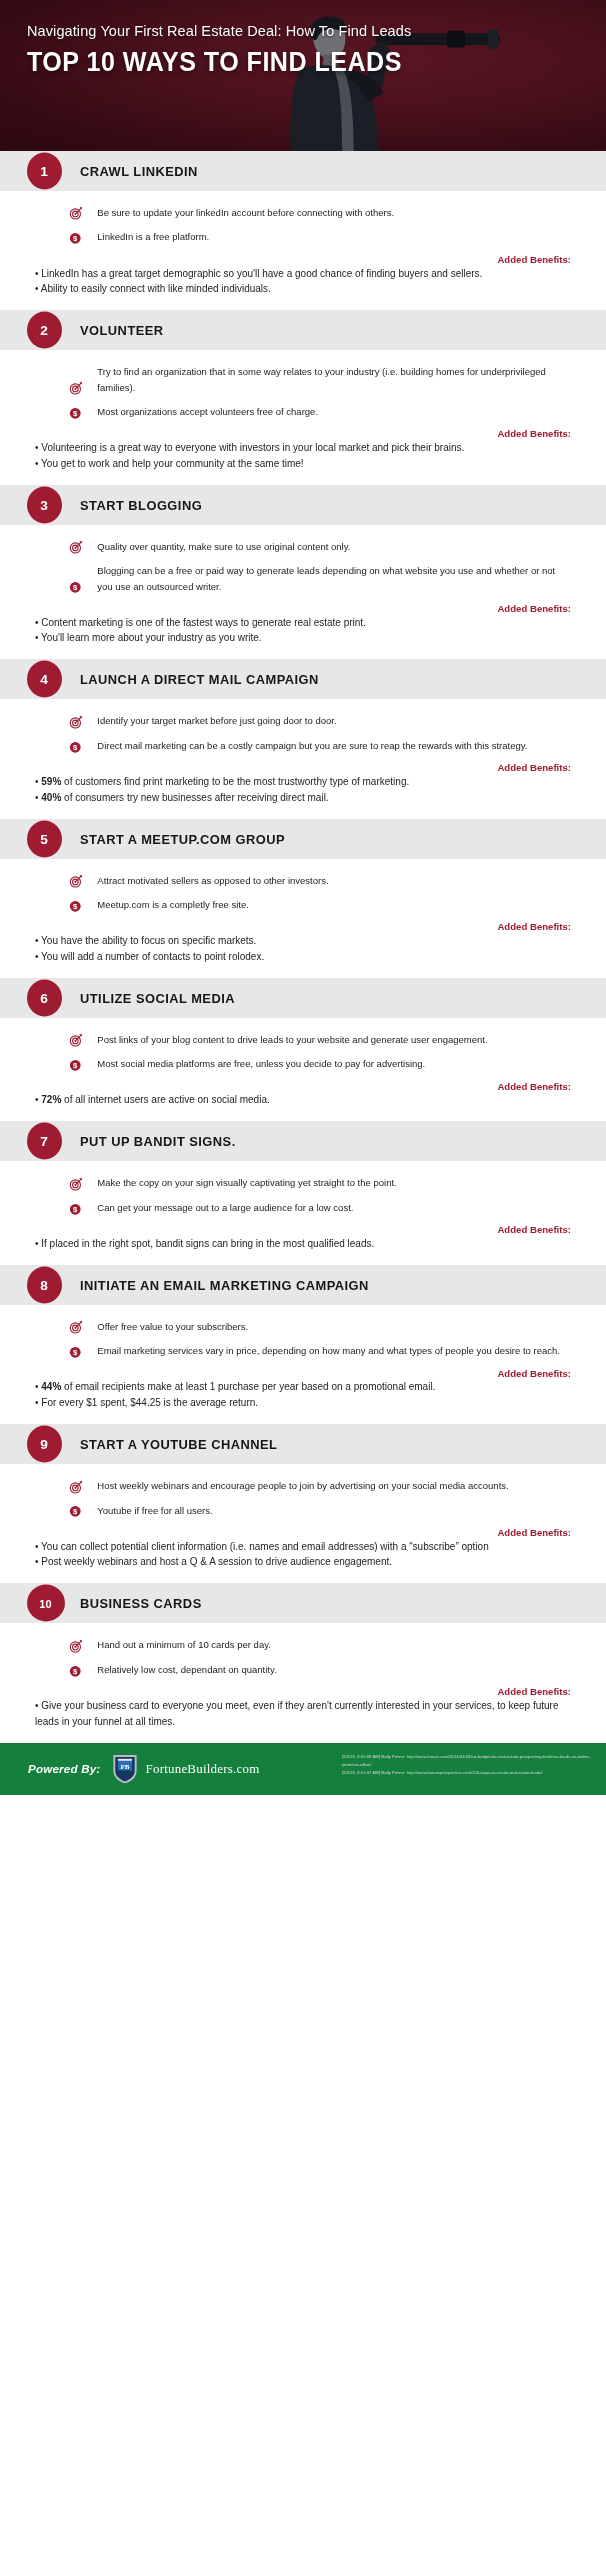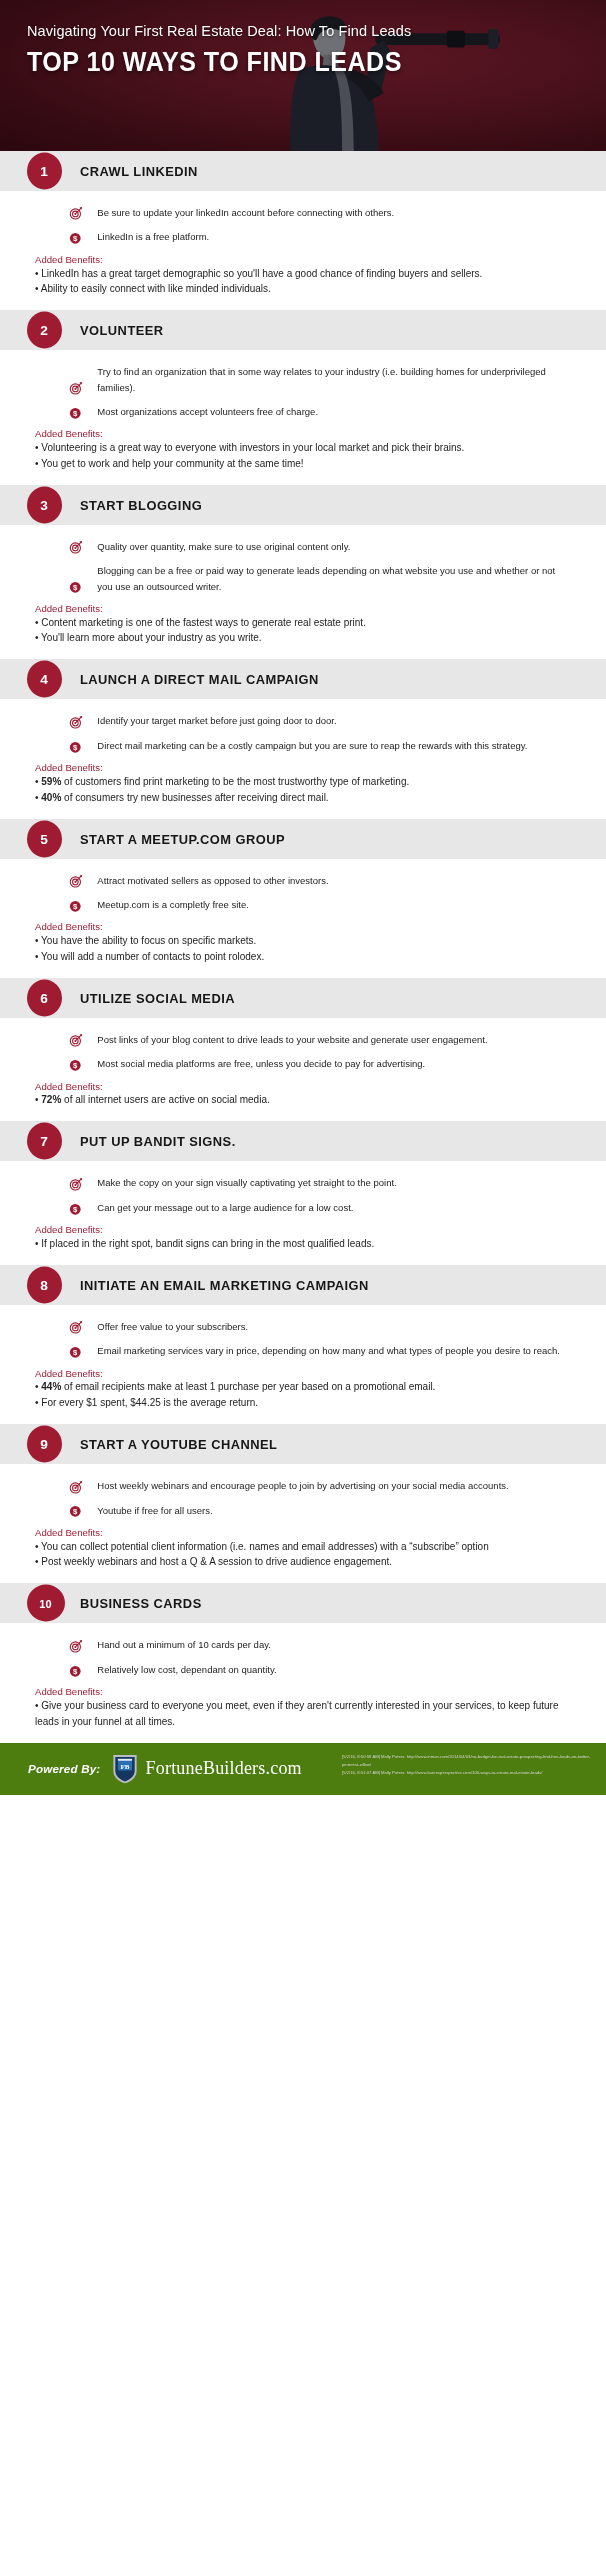--- a/index.html
+++ b/index.html
@@ -121,33 +121,34 @@
     color: #232323;
     padding-left: 8.3px;
   }
 
   .benefits {
     margin-top: 8.3px;
   }
   .benefits-label {
     color: #9e1b32;
     font-size: 9.6px;
-    font-weight: normal;
+    font-weight: bold;
     margin-bottom: 0.8px;
+    text-align: right;
   }
   .benefit-item {
     font-size: 10px;
     line-height: 1.57;
     color: #232323;
   }
   .benefit-item b { font-weight: bold; }
 
   
   .footer {
-    background: #4d7c0f;
+    background: #15803d;
     height: 52px;
     display: flex;
     align-items: center;
     position: relative;
     padding: 0 13.3px 0 28px;
   }
   .powered {
     color: #ffffff;
     font-size: 11.6px;
     font-style: italic;
@@ -158,21 +159,21 @@
   }
   .fb-shield {
     width: 26px;
     height: 31px;
     margin-right: 7.5px;
     flex: 0 0 26px;
   }
   .fb-name {
     color: #ffffff;
     font-family: "Liberation Serif", serif;
-    font-size: 18px;
+    font-size: 13px;
     letter-spacing: 0.2px;
     white-space: nowrap;
   }
   .sources {
     position: absolute;
     left: 342px;
     top: 10.8px;
     width: 249px;
     color: #d8d8d8;
     font-size: 4.2px;

